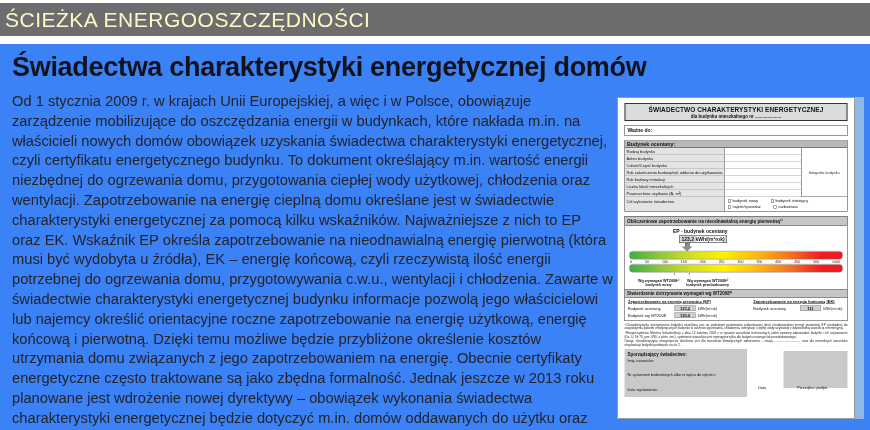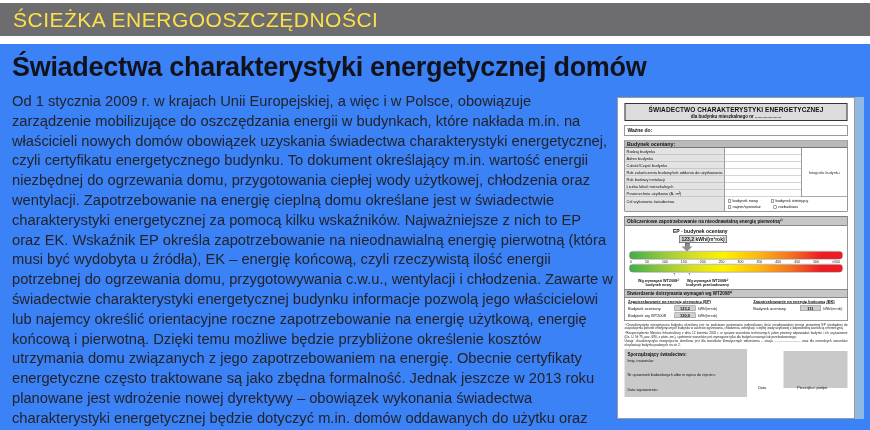--- a/index.html
+++ b/index.html
@@ -2,21 +2,21 @@
 <html lang="pl"><head>
 <meta charset="utf-8">
 <style>
   * { margin:0; padding:0; box-sizing:border-box; }
   html,body { width:870px; height:430px; background:#ffffff; overflow:hidden;
               font-family:"Liberation Sans", sans-serif; }
 
   
   .kicker-bar { position:absolute; left:0; top:3px; width:870px; height:33px;
                 background:#6d6d6f; display:flex; align-items:center; }
-  .kicker-bar span { color:#fde047; font-size:21px; letter-spacing:0.5px; padding-left:13px; }
+  .kicker-bar span { color:#fef9c3; font-size:21px; letter-spacing:0.5px; padding-left:5px; }
 
   
   .panel { position:absolute; left:0; top:44px; width:870px; height:419px; background:#3b82f6; }
   .article-title { position:absolute; left:12px; top:8px; width:740px;
                    font-size:27px; font-weight:bold; color:#12121b; letter-spacing:-0.3px; }
   .article-body  { position:absolute; left:12px; top:48px; width:601px;
                    font-size:14.7px; line-height:19.8px; color:#23232b; text-align:left; }
 
   
   .cert-stripe { position:absolute; left:855px; top:97px; width:9px; height:322px; background:#8fb9e2; }

